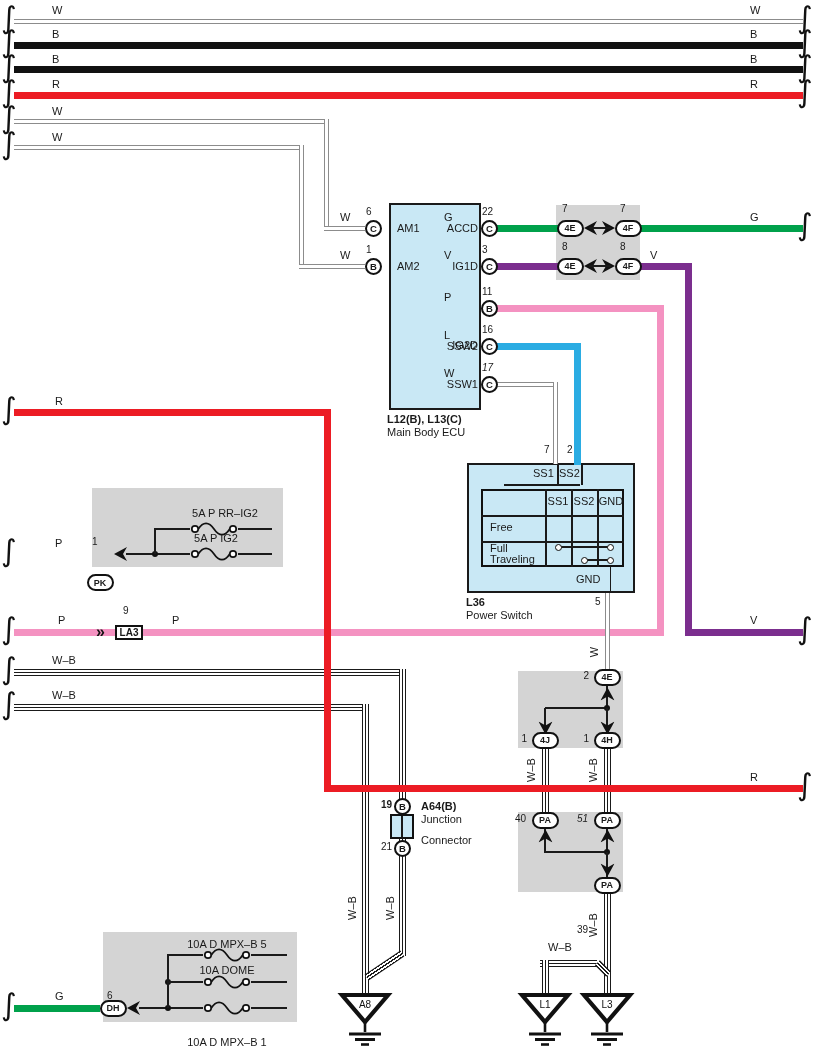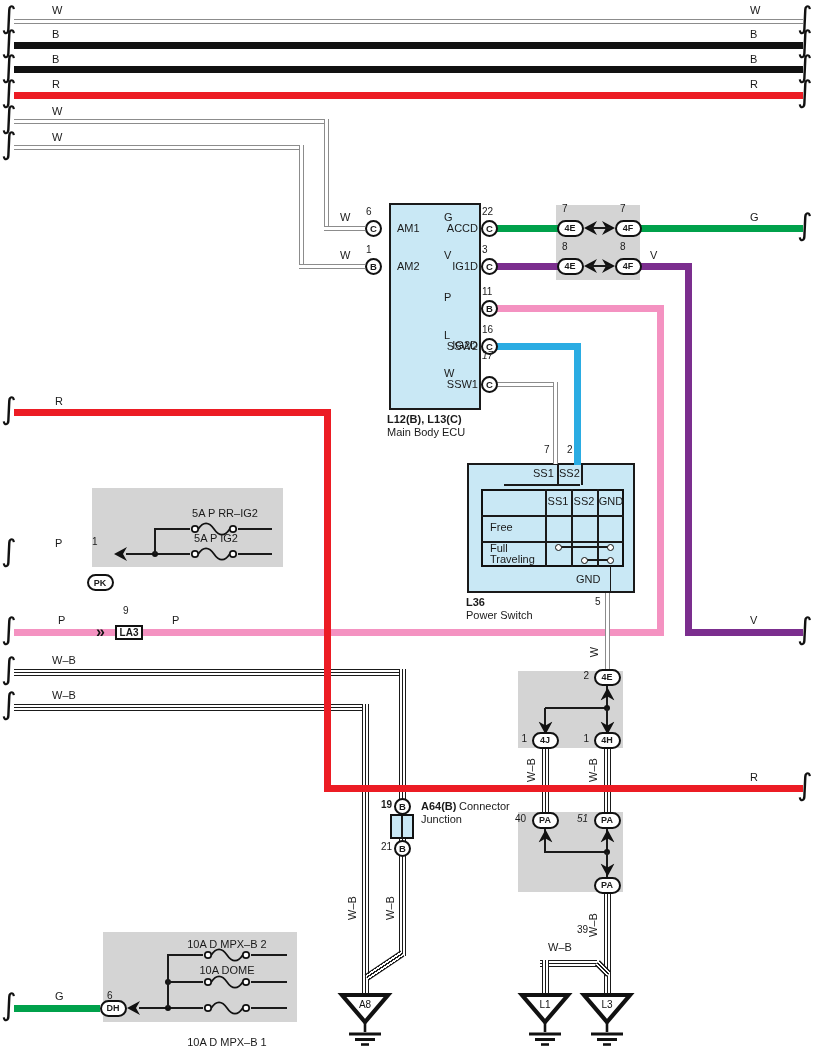--- a/index.html
+++ b/index.html
@@ -330,21 +330,21 @@
   <span class="lb rt" style="left:428px;top:378px;width:50px;">SSW1</span>
   <span class="lb bold" style="left:387px;top:413px;">L12(B), L13(C)</span>
   <span class="lb" style="left:387px;top:426px;">Main Body ECU</span>
 
   <span class="num" style="left:366px;top:206px;">6</span>
   <span class="num" style="left:366px;top:244px;">1</span>
   <span class="num" style="left:482px;top:206px;">22</span>
   <span class="num" style="left:482px;top:244px;">3</span>
   <span class="num" style="left:482px;top:286px;">11</span>
   <span class="num" style="left:482px;top:324px;">16</span>
-  <span class="num" style="left:482px;top:350px;font-style:italic;">17</span>
+  <span class="num" style="left:482px;top:362px;font-style:italic;">17</span>
   <span class="num" style="left:562px;top:203px;">7</span>
   <span class="num" style="left:620px;top:203px;">7</span>
   <span class="num" style="left:562px;top:241px;">8</span>
   <span class="num" style="left:620px;top:241px;">8</span>
   <span class="num" style="left:92px;top:536px;">1</span>
   <span class="num" style="left:123px;top:605px;">9</span>
   <span class="num" style="left:544px;top:444px;">7</span>
   <span class="num" style="left:567px;top:444px;">2</span>
   <span class="num" style="left:595px;top:596px;">5</span>
   <span class="num rt" style="left:571px;top:670px;width:18px;">2</span>
@@ -364,21 +364,21 @@
   <span class="lb ctr" style="left:611px;top:495px;">GND</span>
   <span class="lb" style="left:490px;top:521px;">Free</span>
   <span class="lb" style="left:490px;top:543px;line-height:11px;">Full</span>
   <span class="lb" style="left:490px;top:554px;line-height:11px;">Traveling</span>
   <span class="lb" style="left:576px;top:573px;">GND</span>
   <span class="lb bold" style="left:466px;top:596px;">L36</span>
   <span class="lb" style="left:466px;top:609px;">Power Switch</span>
 
   <span class="lb ctr" style="left:225px;top:507px;">5A P RR–IG2</span>
   <span class="lb ctr" style="left:216px;top:532px;">5A P IG2</span>
-  <span class="lb ctr" style="left:227px;top:938px;">10A D MPX–B 2</span>
+  <span class="lb ctr" style="left:227px;top:938px;">10A D MPX–B 5</span>
   <span class="lb ctr" style="left:227px;top:964px;">10A DOME</span>
   <span class="lb ctr" style="left:227px;top:1036px;">10A D MPX–B 1</span>
 
   <span class="lb bold" style="left:421px;top:800px;">A64(B)</span>
   <span class="lb" style="left:421px;top:813px;">Junction</span>
-  <span class="lb" style="left:421px;top:800px;margin-left:38px;">Connector</span>
+  <span class="lb" style="left:421px;top:834px;">Connector</span>
 
 </div>
 
 </body></html>

